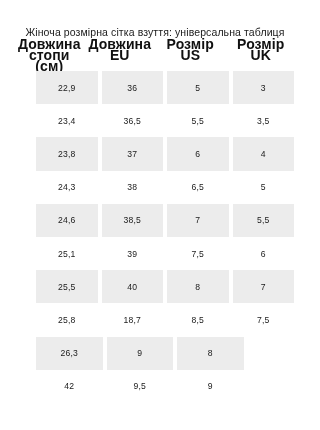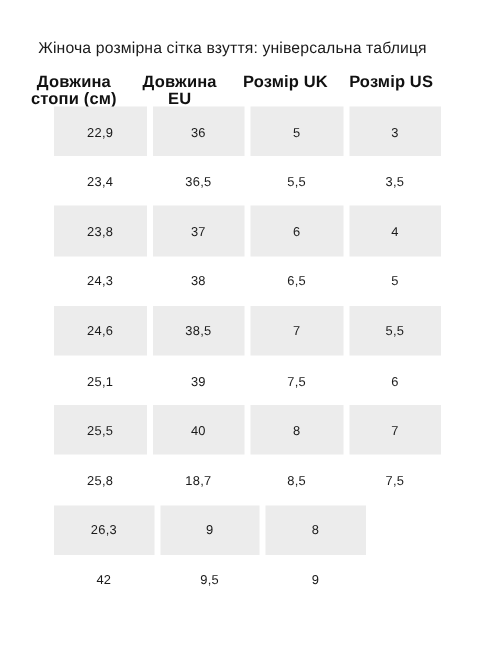--- a/index.html
+++ b/index.html
@@ -47,28 +47,27 @@
     gap: 4px;
     box-sizing: border-box;
   }
   .header-row {
     height: 34px;
     align-items: flex-start;
   }
   .header-cell {
     width: 66.5px;
     text-align: center;
-    font-size: 11px;
+    font-size: 14px;
     font-weight: 700;
     line-height: 11px;
     padding-top: 2px;
     letter-spacing: 0.1px;
     color: #111111;
     box-sizing: border-box;
-    margin-top: 11px;
   }
   .body-row {
     height: 33.2px;
     align-items: stretch;
     padding-left: 20px;
   }
   .cell {
     width: 66.5px;
     display: flex;
     align-items: center;
@@ -89,22 +88,22 @@
 
 <div id="page">
 
   <div class="page-title">Жіноча розмірна сітка взуття: універсальна таблиця</div>
 
   <div class="table-wrap">
 
     <div class="row header-row">
       <div class="header-cell">Довжина стопи (см)</div>
       <div class="header-cell">Довжина EU</div>
+      <div class="header-cell">Розмір US</div>
       <div class="header-cell">Розмір UK</div>
-      <div class="header-cell">Розмір US</div>
     </div>
 
     <div class="row body-row shaded">
       <div class="cell">22,9</div>
       <div class="cell">36</div>
       <div class="cell">5</div>
       <div class="cell">3</div>
     </div>
 
     <div class="row body-row">

